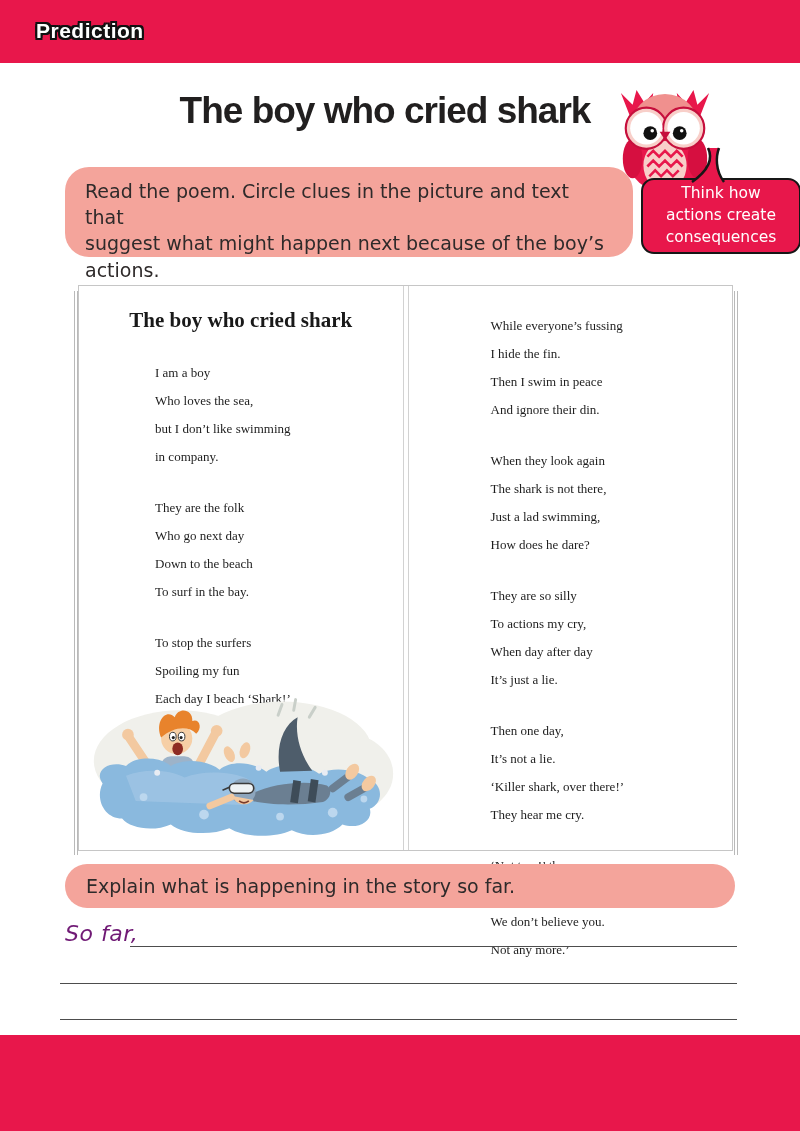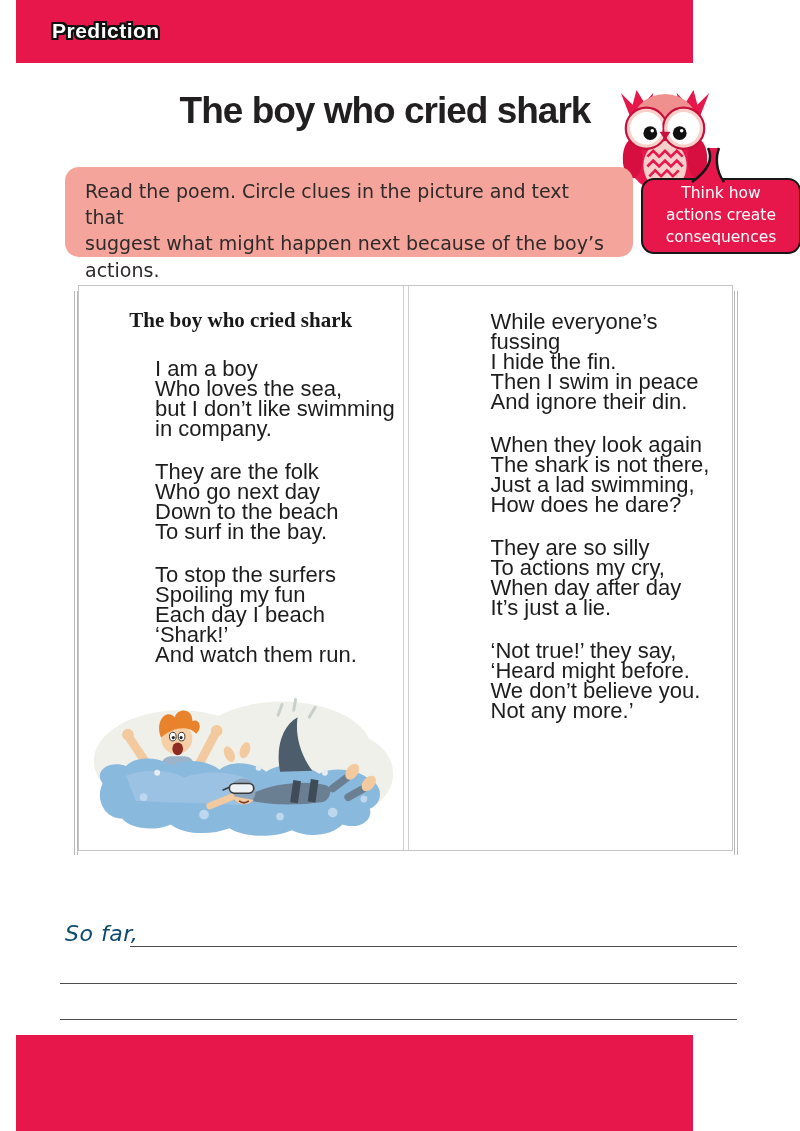--- a/index.html
+++ b/index.html
@@ -3,42 +3,42 @@
 <meta charset="utf-8">
 <style>
   * { margin:0; padding:0; box-sizing:border-box; }
   body { background:#ffffff; font-family:"DejaVu Sans", sans-serif; }
   .sheet {
     position:relative; width:800px; height:1131px;
     background:#ffffff; overflow:hidden;
   }
 
   
-  .band { position:absolute; left:16px; width:677px; background:#e8174b; }
+  .band { position:absolute; left:0; width:800px; background:#e8174b; }
   .band.top { top:0; height:63px; }
   .band.bottom { top:1035px; height:96px; }
   .header-label {
     position:absolute; left:36px; top:19px;
     font-family:"Liberation Sans", sans-serif;
     font-size:21px; font-weight:bold; color:#ffffff; letter-spacing:.5px;
     text-shadow:-2px -2px 0 #111, 2px -2px 0 #111, -2px 2px 0 #111, 2px 2px 0 #111,
                  0 -2px 0 #111, 0 2px 0 #111, -2px 0 0 #111, 2px 0 0 #111;
   }
 
   
   .page-title {
     position:absolute; left:0; top:90px; width:770px; text-align:center;
     font-family:"Liberation Sans", sans-serif;
     font-size:37px; font-weight:bold; color:#211f1f; letter-spacing:-1px;
   }
 
   
   .instruction-box {
     position:absolute; left:65px; top:167px; width:568px; height:90px;
-    background:#f4a49b; border-radius:14px;
+    background:#f4a49b; border-radius:24px;
     padding:11px 20px; color:#2e2a2a;
     font-size:19px; line-height:1.38; white-space:pre-line;
   }
 
   
   .owl-wrap { position:absolute; left:606px; top:88px; }
   .speech-bubble {
     position:absolute; left:641px; top:178px; width:160px; height:76px;
     background:#e8174b; border:2.5px solid #161616; border-radius:13px;
     color:#ffffff; font-size:15.5px; line-height:1.4; text-align:center;
@@ -60,39 +60,39 @@
   .book::after { right:-6px; }
   .page-half { position:relative; flex:1; background:#fff; }
   .spine { width:6px; background:linear-gradient(to right,#d2d2d2 0 1px,#ffffff 1px 5px,#d2d2d2 5px 6px); }
 
   .poem-title {
     position:absolute; left:0; top:22px; width:100%; text-align:center;
     font-family:"Liberation Serif", serif;
     font-size:21px; font-weight:bold; color:#191919;
   }
   .poem-col {
-    position:absolute; font-family:Liberation Sans, sans-serif;
-    font-size:22px; line-height:20px; color:#1d1d1d;
+    position:absolute; font-family:Liberation Serif, serif;
+    font-size:13px; line-height:28px; color:#1d1d1d;
   }
   .poem-col.left { left:76px; top:73px; }
   .poem-col.right { left:82px; top:26px; }
   .stanza { white-space:pre-line; margin-bottom:23px; }
 
   .illustration { position:absolute; left:8px; top:392px; width:312px; height:166px; }
 
   
   .explain-box {
     position:absolute; left:65px; top:864px; width:670px; height:44px;
     background:#f4a49b; border-radius:22px;
     display:flex; align-items:center; padding-left:21px;
     font-size:19px; color:#2e2a2a;
   }
   .so-far {
     position:absolute; left:65px; top:921px;
-    font-size:22px; font-style:italic; color:#0c4a6e; letter-spacing:.5px;
+    font-size:22px; font-style:italic; color:#701a75; letter-spacing:.5px;
   }
   .write-line { position:absolute; height:0; border-bottom:1.6px solid #4d4d4d; }
   .write-line.l1 { left:130px; top:946px; width:607px; }
   .write-line.l2 { left:60px;  top:983px; width:677px; }
   .write-line.l3 { left:60px;  top:1019px; width:677px; }
 </style>
 </head>
 <body>
 
 <div class="sheet">
@@ -231,28 +231,35 @@
 Then I swim in peace
 And ignore their din.</div>
         <div class="stanza">When they look again
 The shark is not there,
 Just a lad swimming,
 How does he dare?</div>
         <div class="stanza">They are so silly
 To actions my cry,
 When day after day
 It’s just a lie.</div>
+        <div class="stanza">Then one day,
+It’s not a lie.
+‘Killer shark, over there!’
+They hear me cry.</div>
         <div class="stanza">‘Not true!’ they say,
 ‘Heard might before.
 We don’t believe you.
 Not any more.’</div>
       </div>
     </div>
   </div>
 
+  <div class="explain-box">
+    <span>Explain what is happening in the story so far.</span>
+  </div>
 
   <div class="so-far">So far,</div>
   <div class="write-line l1"></div>
   <div class="write-line l2"></div>
   <div class="write-line l3"></div>
 
   <div class="band bottom">
     
   </div>
 

